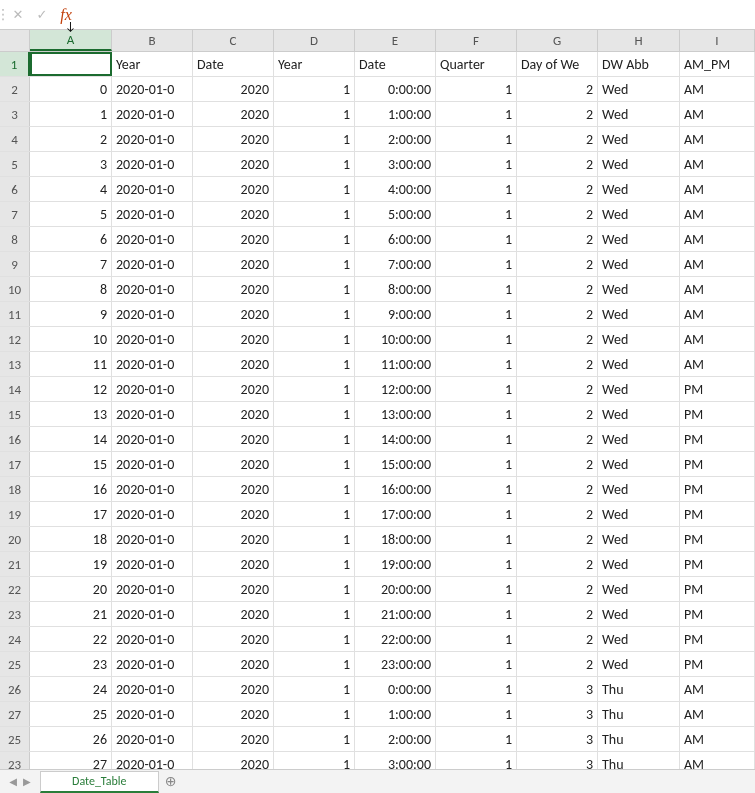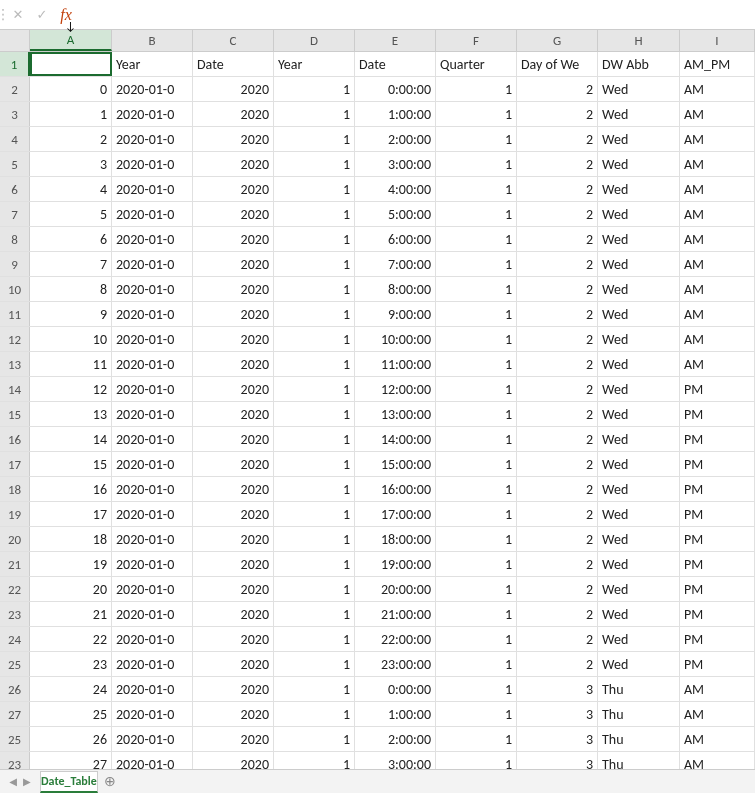--- a/index.html
+++ b/index.html
@@ -26,21 +26,21 @@
   .row { display: flex; height: 25px; border-bottom: 1px solid #e0e0e0; }
   .row-h { width: 30px; border-right: 1px solid #ccc; background: #e6e6e6; display: flex; align-items: center; justify-content: center; font-size: 13px; color: #555; }
   .row-h.sel { background: #d3e6d7; color: #1b6b2f; border-right: 2px solid #1b6b2f; }
   .cell { border-right: 1px solid #e0e0e0; display: flex; align-items: center; padding: 0 4px; font-size: 14px; overflow: hidden; white-space: nowrap; }
   .cell.r { justify-content: flex-end; }
   .cell.l { justify-content: flex-start; }
   .cell.sel { border: 2px solid #1b6b2f; background: #fff; }
   
   .tabs-bar { height: 24px; display: flex; align-items: center; background: #f3f3f3; border-top: 1px solid #ccc; }
   .tabs-nav { width: 40px; display: flex; justify-content: center; gap: 6px; color: #999; font-size: 10px; }
-  .sheet-tab { height: 22px; padding: 0 0; background: #fff; border: 1px solid #ccc; border-bottom: 2px solid #2a7d3a; display: flex; align-items: center; font-size: 12px; color: #2a7d3a; font-weight: bold; }
+  .sheet-tab { height: 22px; padding: 0 31px; background: #fff; border: 1px solid #ccc; border-bottom: 2px solid #2a7d3a; display: flex; align-items: center; font-size: 12px; color: #2a7d3a; font-weight: normal; }
   .add-sheet { width: 24px; height: 22px; display: flex; align-items: center; justify-content: center; color: #888; border: 1px solid transparent; font-size: 14px; }
   
   .wA { width: 82px; } .wB { width: 81px; } .wC { width: 81px; } .wD { width: 81px; }
   .wE { width: 81px; } .wF { width: 81px; } .wG { width: 81px; } .wH { width: 82px; } .wI { width: 75px; }
 </style>
 </head>
 <body>
 
 <div class="formula-bar">
   <div class="fb-sep">⋮</div>

